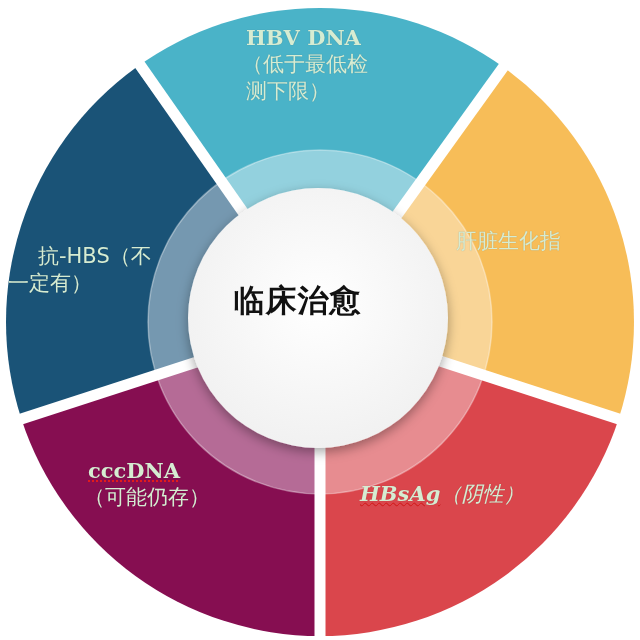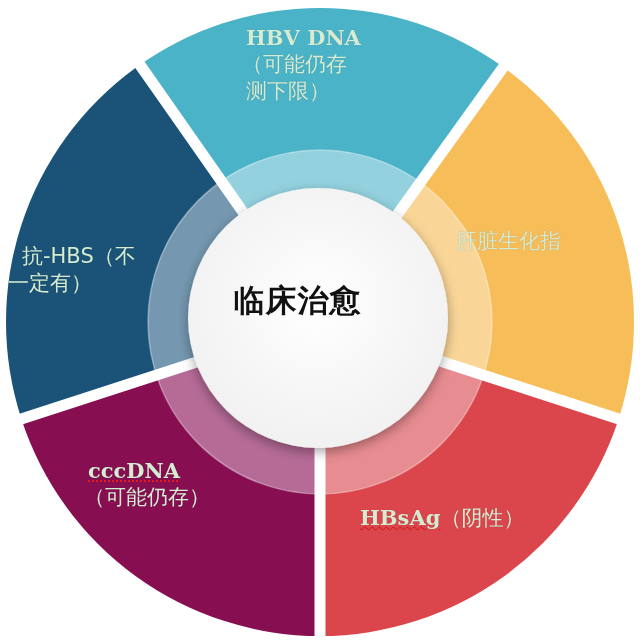--- a/index.html
+++ b/index.html
@@ -66,33 +66,33 @@
     <line x1="320" y1="322" x2="12" y2="422"></line>
   </g>
 
   <circle cx="318" cy="318" r="130" fill="url(#centerGrad)" filter="url(#shadow)"></circle>
 </svg>
 
 <div class="center-title">临床治愈</div>
 
 <div class="label" style="left:238px; top:24px;margin-left:8px;">
   <div>HBV DNA</div>
-  <div class="cn" style="margin-left:-4px;">（可能仍存</div>
+  <div class="cn" style="margin-left:-4px;">（低于最低检</div>
   <div class="cn">测下限）</div>
 </div>
 
 <div class="label" style="left:456px; top:228px;">
   <div class="cn">肝脏生化指</div>
 </div>
 
-<div class="label" style="left:360px; top:504px;">
+<div class="label" style="left:360px; top:480px;font-style:italic;">
   <span class="spell">HBsAg</span><span class="cn">（阴性）</span>
 </div>
 
 <div class="label" style="left:88px; top:457px;">
   <div class="spell-dot">cccDNA</div>
   <div class="cn" style="margin-left:-4px;">（可能仍存）</div>
 </div>
 
 <div class="label" style="left:8px; top:243px;">
-  <div class="cn" style="margin-left:14px;">抗-HBS（不</div>
+  <div class="cn" style="margin-left:30px;">抗-HBS（不</div>
   <div class="cn">一定有）</div>
 </div>
 
 </body></html>

